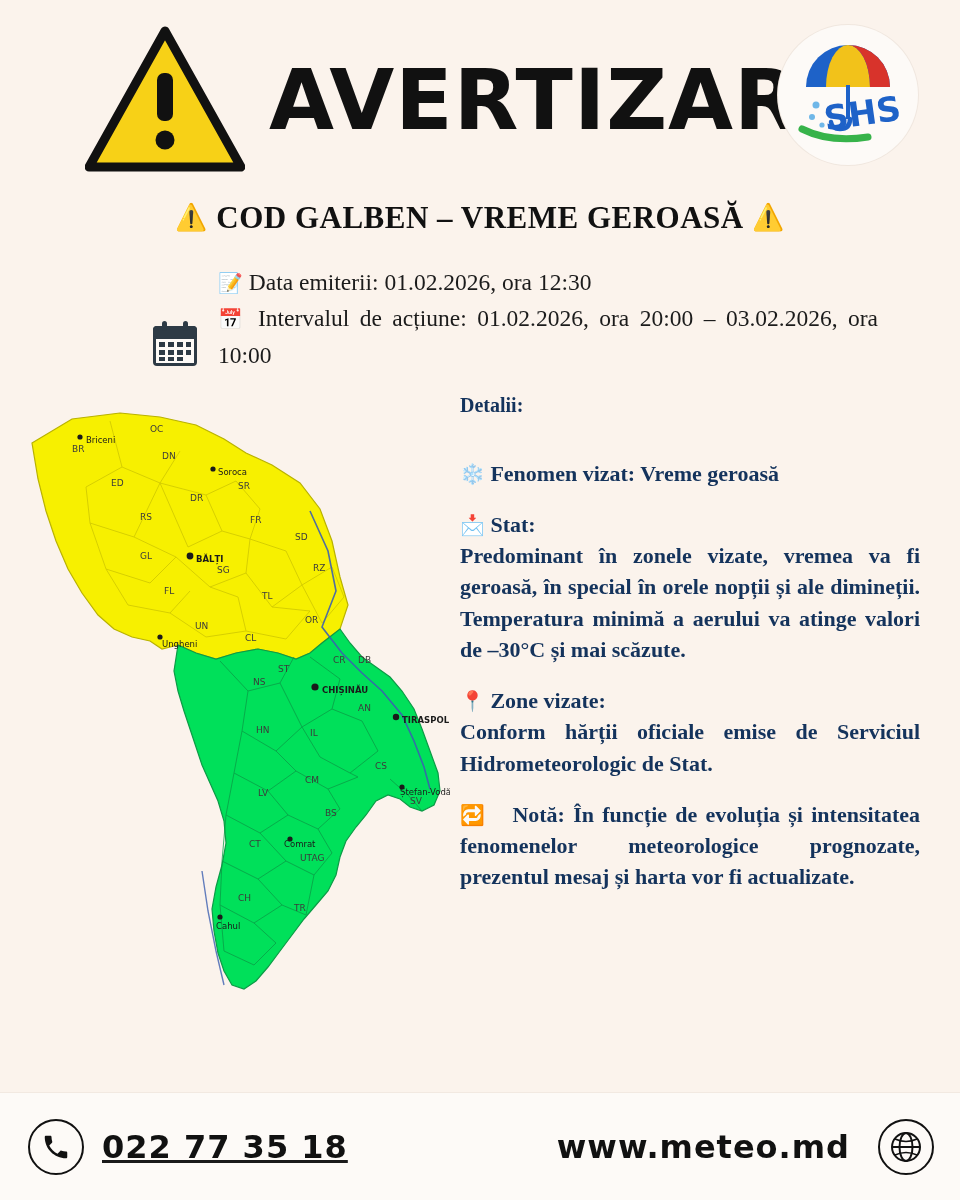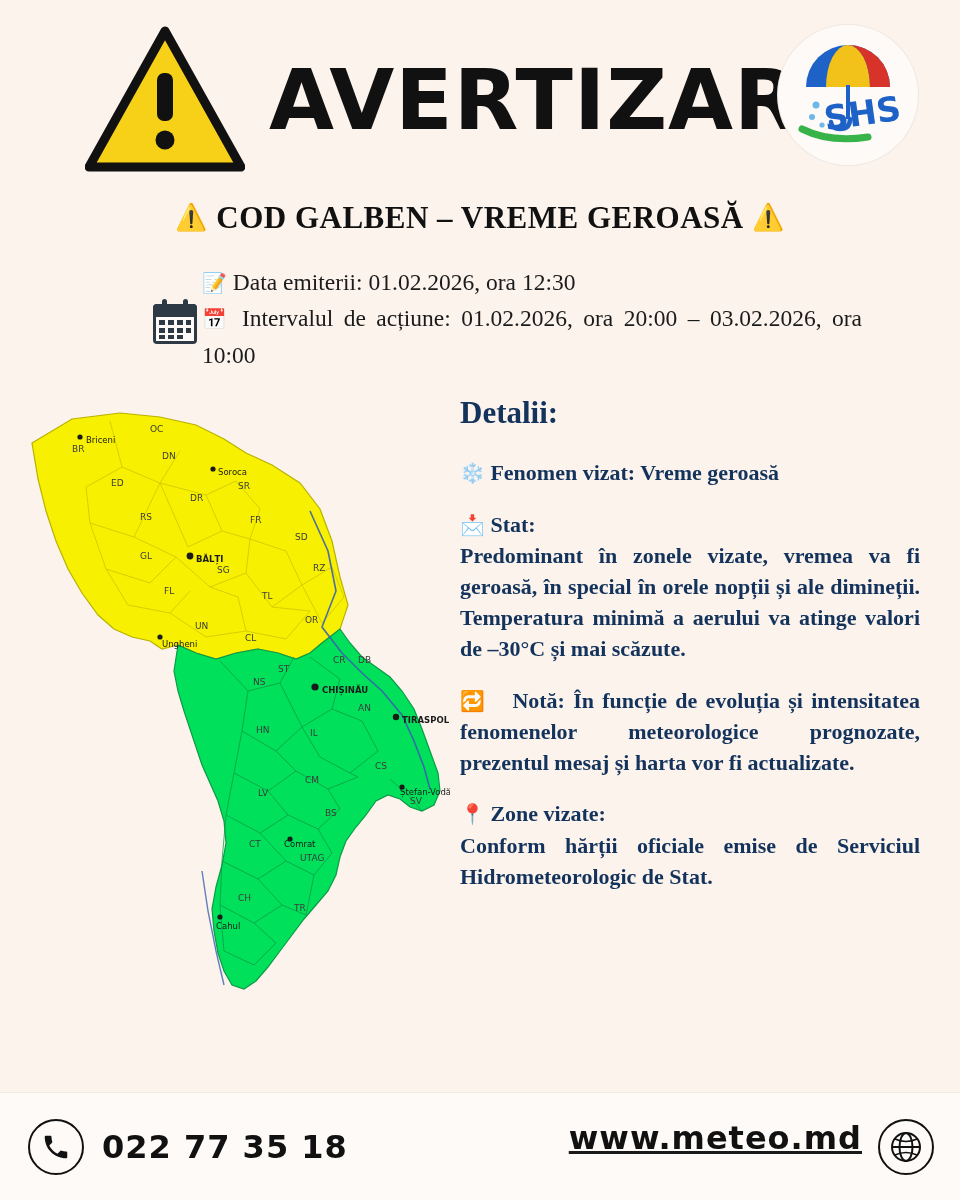--- a/index.html
+++ b/index.html
@@ -62,22 +62,22 @@
     font-size: 31px;
     letter-spacing: .5px;
     color: #111;
   }
   .subtitle .em { font-size: 26px; vertical-align: 2px; }
 
   
   .dates {
     margin: 28px 55px 0 150px;
     display: flex;
-    gap: 2px;
-    align-items: center;
+    gap: 18px;
+    align-items: flex-end;
   }
   .cal-icon {
     flex: 0 0 auto;
     width: 50px;
     margin-top: 10px;
   }
   .dates-text {
     font-size: 23.5px;
     line-height: 1.55;
     color: #1b1b1b;
@@ -107,22 +107,22 @@
   .details {
     flex: 1 1 auto;
     padding-left: 10px;
     padding-right: 10px;
     color: #14335c;
     font-size: 22px;
     line-height: 1.42;
   }
   .details-heading {
     font-weight: bold;
-    font-size: 31px;
-    margin-bottom: 22px;
+    font-size: 20px;
+    margin-bottom: 38px;
     color: #14335c;
   }
   .details-heading .colon { font-weight: bold; color: #14335c; }
   .block { margin-bottom: 20px; }
   .block p {
     margin: 0;
     text-align: justify;
     text-align-last: left;
     font-weight: bold;
   }
@@ -138,34 +138,35 @@
     background: #fdfaf7;
     border-top: 1px solid #f2e9e1;
     display: flex;
     align-items: center;
   }
   .footer-left {
     display: flex;
     align-items: center;
     gap: 18px;
     margin-left: 28px;
+    text-decoration: underline;
   }
   .phone-num {
     font-family: "DejaVu Sans", sans-serif;
     font-weight: bold;
     font-size: 32px;
     letter-spacing: 1px;
     color: #111;
   }
   .footer-right {
     margin-left: auto;
     margin-right: 26px;
     display: flex;
-    gap: 16px;
-    text-decoration: underline;
+    align-items: center;
+    gap: 28px;
   }
   .site {
     font-family: "DejaVu Sans", sans-serif;
     font-weight: bold;
     font-size: 32px;
     letter-spacing: 1px;
     color: #111;
   }
   .circle-icon {
     width: 56px; height: 56px;
@@ -383,31 +384,31 @@
     <div class="block">
       <p>
         <span class="emoji">📩</span>
         <span>Stat:</span>
       </p>
       <p>Predominant în zonele vizate, vremea va fi geroasă, în special în orele nopții și ale dimineții. Temperatura minimă a aerului va atinge valori de –30°C și mai scăzute.</p>
     </div>
 
     <div class="block">
       <p>
-        <span class="emoji">🔁</span>
-        &nbsp;&nbsp;<span>Notă: În funcție de evoluția și intensitatea fenomenelor meteorologice prognozate, prezentul mesaj și harta vor fi actualizate.</span>
-      </p>
-    </div>
-
-    <div class="block">
-      <p>
         <span class="emoji">📍</span>
         <span>Zone vizate:</span>
       </p>
       <p>Conform hărții oficiale emise de Serviciul Hidrometeorologic de Stat.</p>
+    </div>
+
+    <div class="block">
+      <p>
+        <span class="emoji">🔁</span>
+        &nbsp;&nbsp;<span>Notă: În funcție de evoluția și intensitatea fenomenelor meteorologice prognozate, prezentul mesaj și harta vor fi actualizate.</span>
+      </p>
     </div>
 
   </div>
 </div>
 
 <div class="footer">
   <div class="footer-left">
     <div class="circle-icon">
       <svg width="30" height="30" viewBox="0 0 24 24">
         <path d="M6.6 10.8c1.4 2.8 3.8 5.2 6.6 6.6l2.2-2.2c.3-.3.7-.4 1-.2 1.2.4 2.4.6 3.6.6.6 0 1 .4 1 1V20c0 .6-.4 1-1 1C10.6 21 3 13.4 3 4c0-.6.4-1 1-1h3.4c.6 0 1 .4 1 1 0 1.3.2 2.5.6 3.6.1.4 0 .8-.2 1l-2.2 2.2z" fill="#111"></path>

